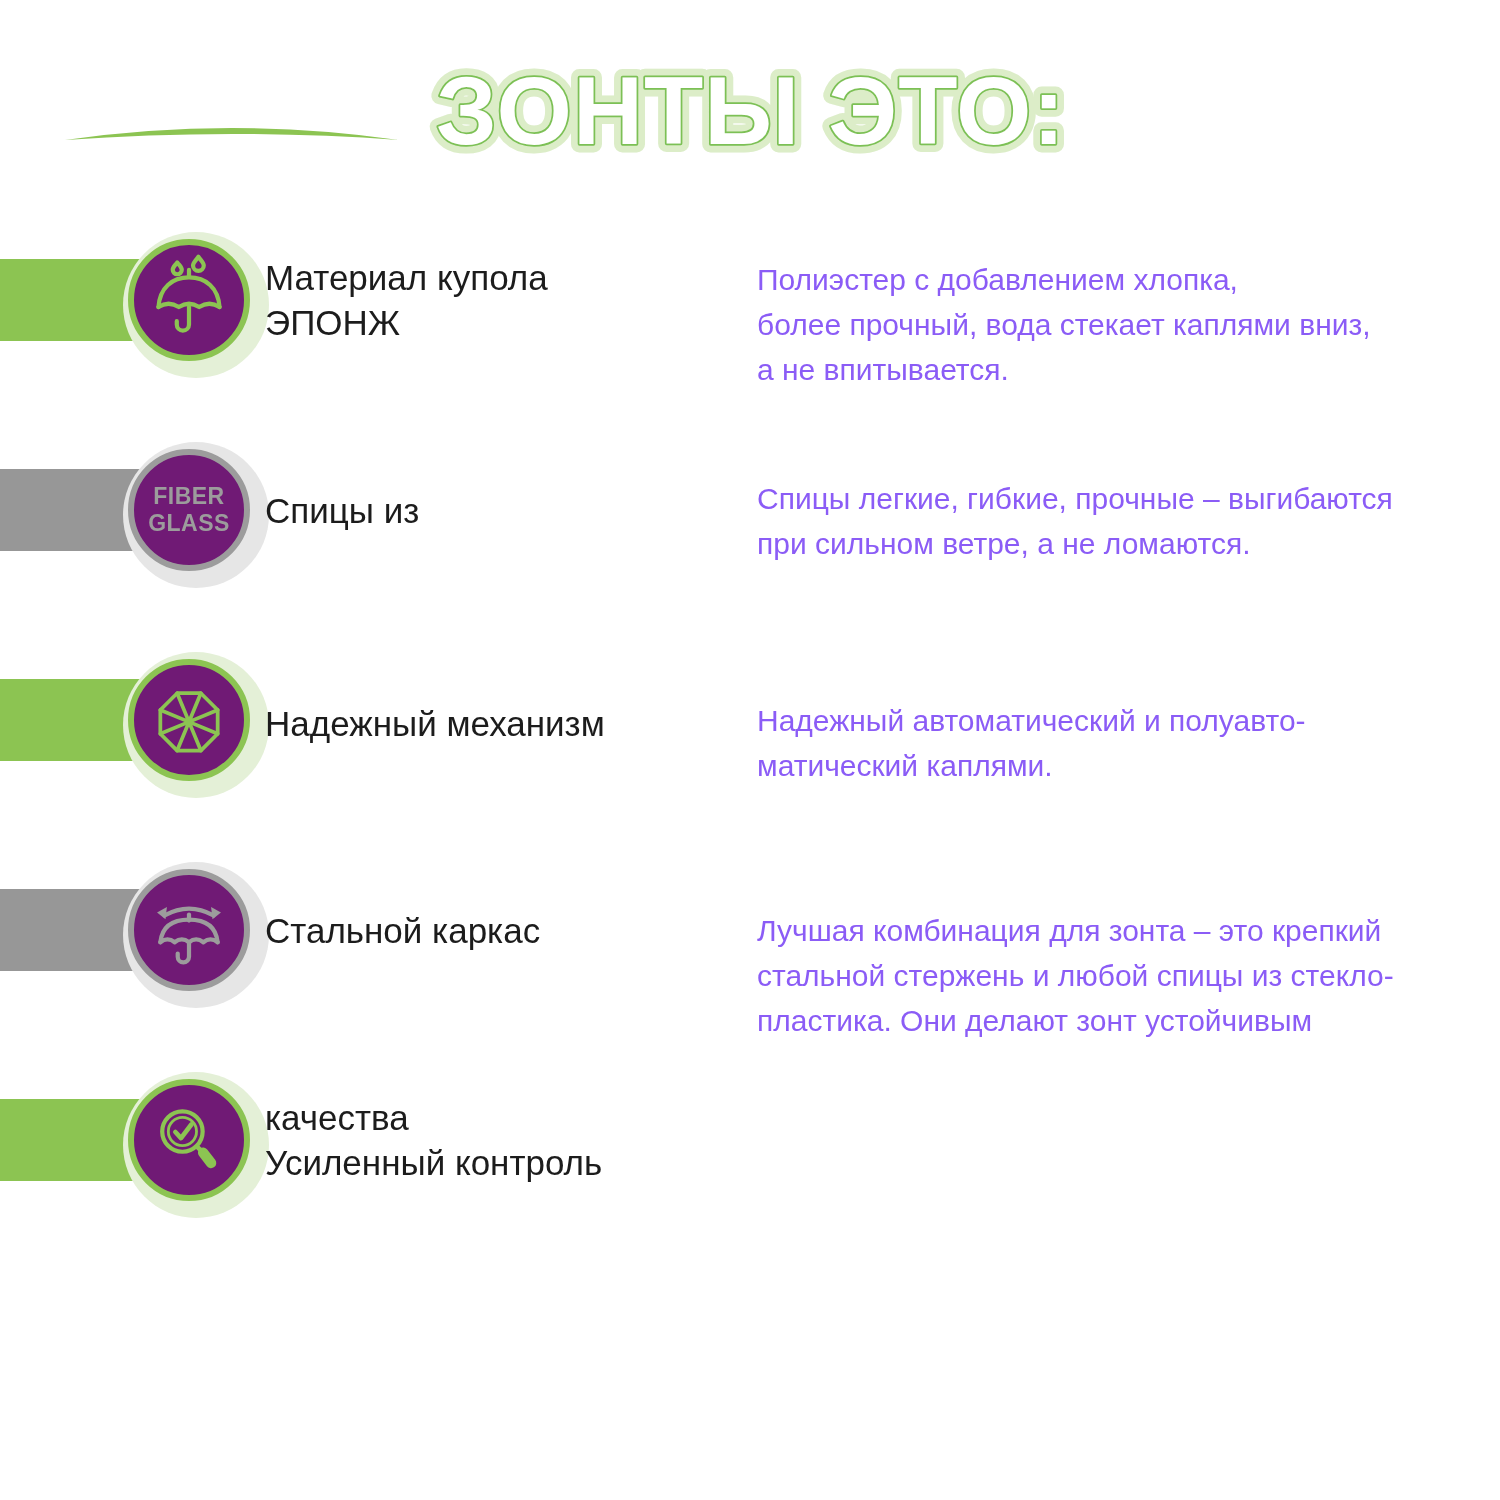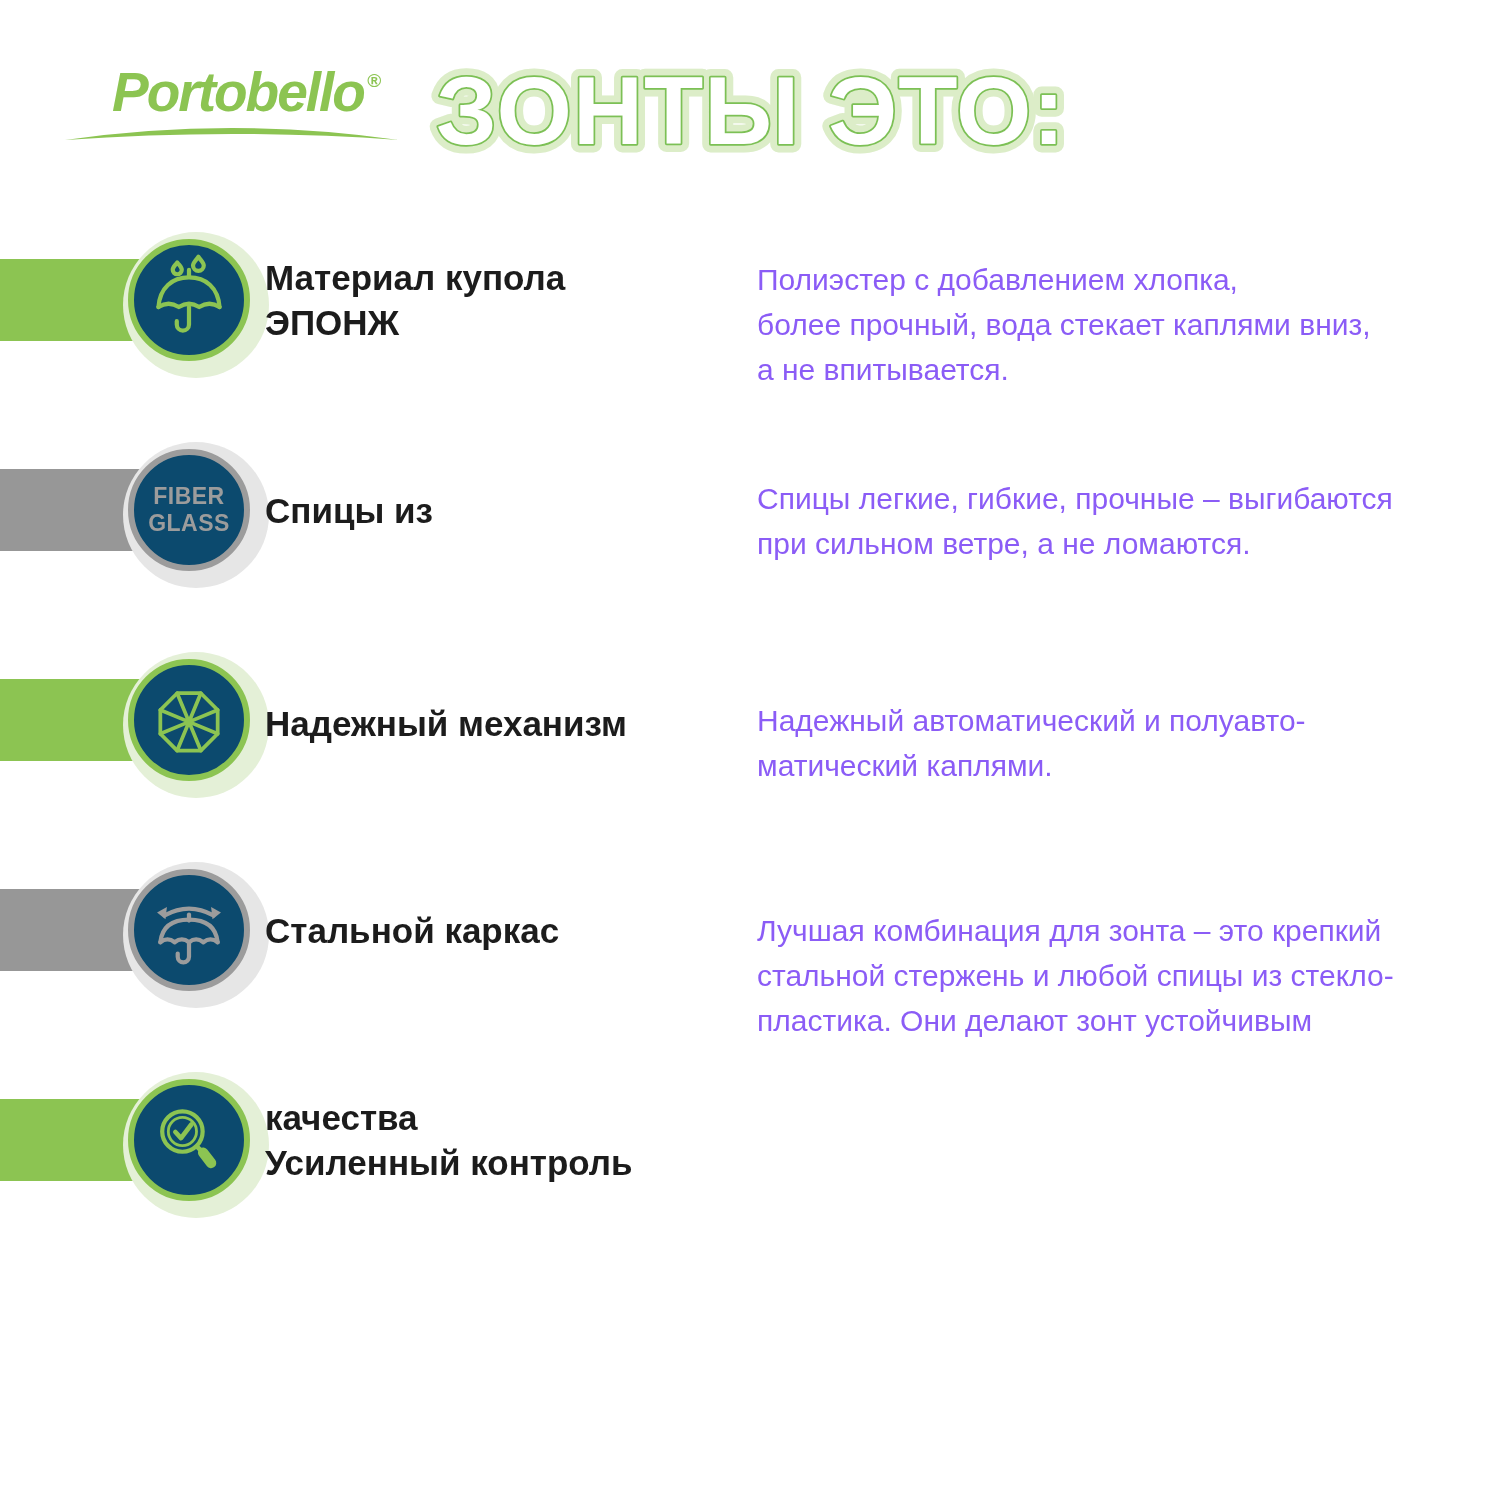--- a/index.html
+++ b/index.html
@@ -25,49 +25,46 @@
   .t-front{stroke:#7CC055;stroke-width:3.5px;}
   
   .bar{position:absolute;left:0;width:207px;height:82px;z-index:1;}
   .bar.green{background:#8CC452;}
   .bar.gray{background:#979797;}
   .halo{position:absolute;left:123px;width:146px;height:146px;border-radius:50%;z-index:2;}
   .halo.green{background:#E4F0D7;}
   .halo.gray{background:#E6E6E6;}
   .circle{
     position:absolute;left:128px;width:110px;height:110px;border-radius:50%;
-    background:#0c4a6e;z-index:3;display:flex;align-items:center;justify-content:center;
+    background:#701a75;z-index:3;display:flex;align-items:center;justify-content:center;
   }
   .circle.green{border:6px solid #8CC452;}
   .circle.gray{border:6px solid #9C9C9C;}
   .feature-title{
     position:absolute;left:265px;height:110px;z-index:4;
     display:flex;flex-direction:column;justify-content:center;
-    font-size:35px;font-weight:bold;color:#1C1C1C;line-height:45px;white-space:nowrap;
+    font-size:35px;font-weight:normal;color:#1C1C1C;line-height:45px;white-space:nowrap;
   }
   .feature-desc{
     position:absolute;left:757px;width:720px;z-index:4;
     font-size:30px;color:#8b5cf6;line-height:45px;white-space:nowrap;
   }
   .feature-desc span,.feature-title span{display:block;}
   .badge-text{
     font-size:23px;font-weight:bold;color:#9C9C9C;
     text-align:center;line-height:27px;letter-spacing:.5px;
   }
   .badge-text span{display:block;}
   svg{overflow:visible;}
 </style>
 </head>
 <body>
 
 <div class="page">
 
-  <div class="logo-text">
-    <span>Portobello</span><span class="logo-reg">®</span>
-  </div>
   <svg class="swoosh" width="340" height="24" viewBox="0 0 340 24">
     <path d="M3,19 Q170,-5 337,19 Q170,7 3,19 Z" fill="#8CC452"></path>
   </svg>
 
   <svg class="title-svg" width="670" height="122" viewBox="0 0 670 122">
     <text class="t-back" x="8" y="96">ЗОНТЫ ЭТО:</text>
     <text class="t-front" x="8" y="96">ЗОНТЫ ЭТО:</text>
   </svg>
 
   <div>

